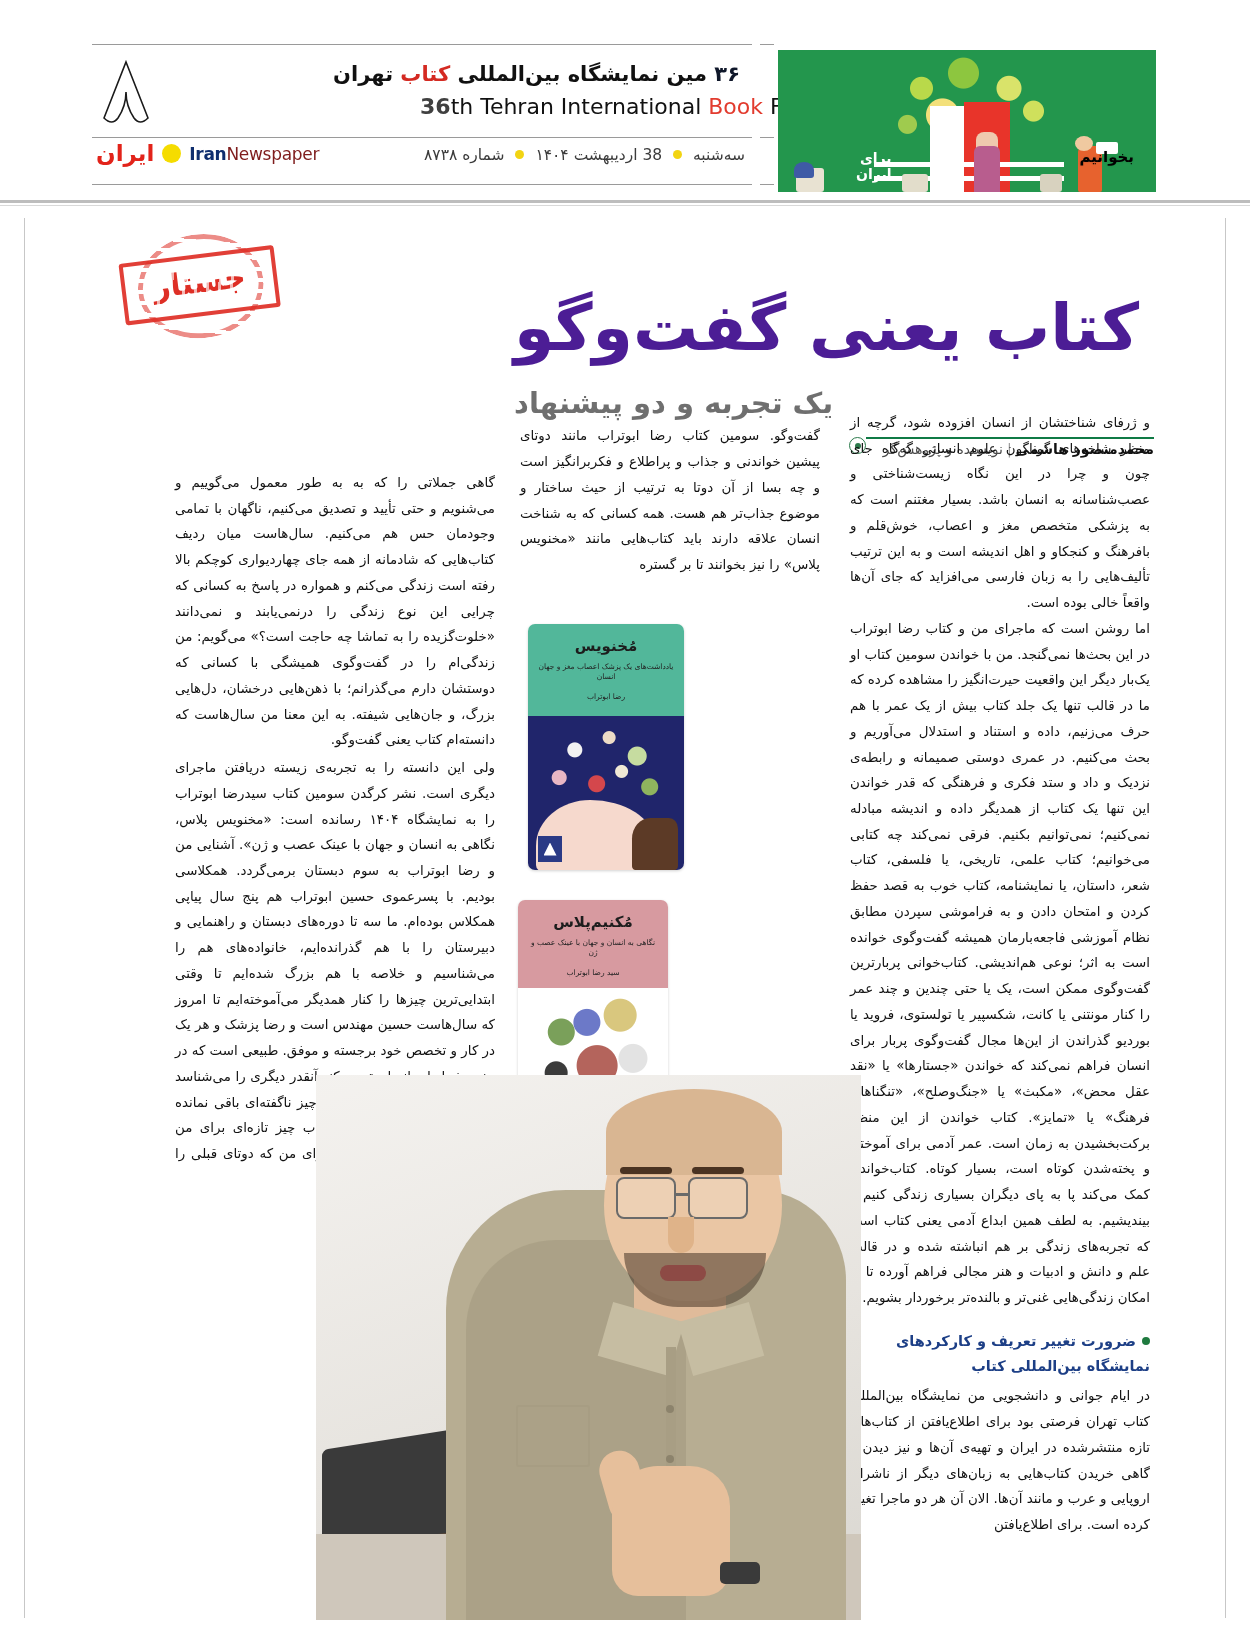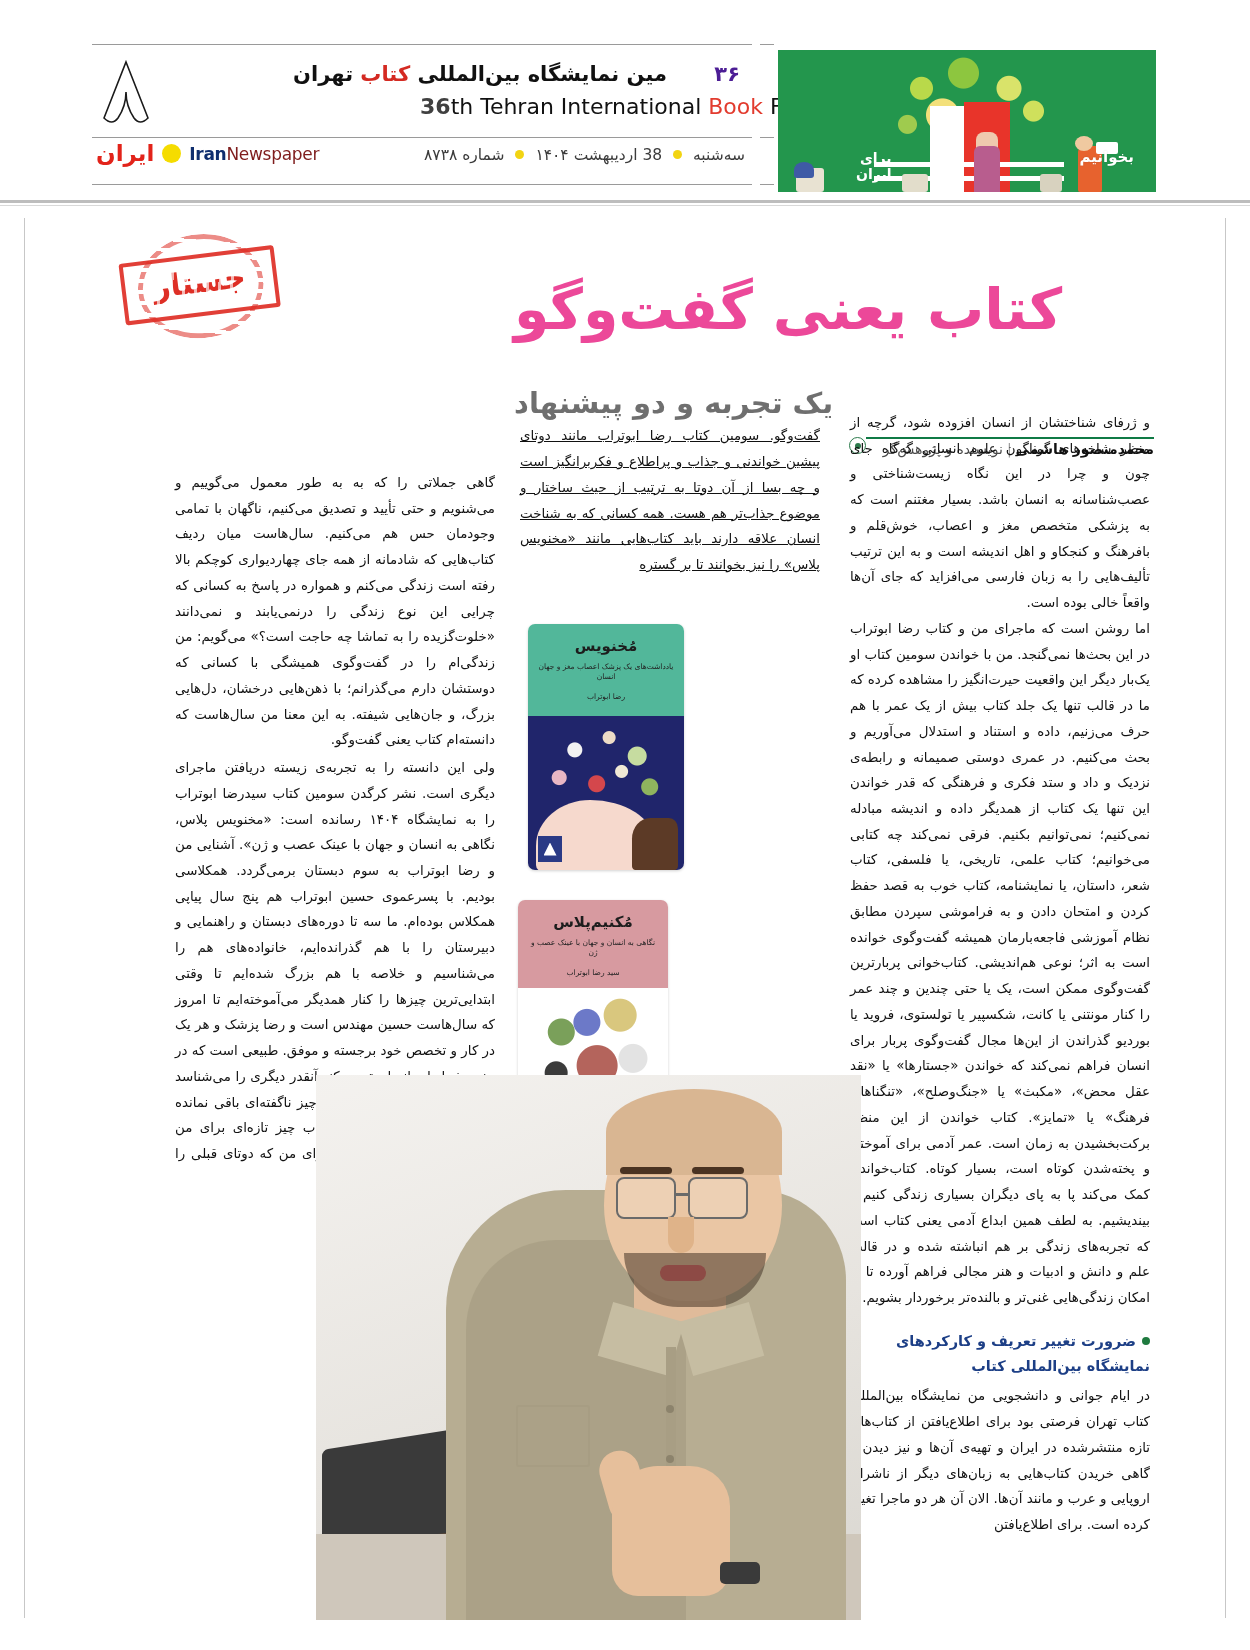--- a/index.html
+++ b/index.html
@@ -55,21 +55,21 @@
     right: 510px; top: 62px;
     width: 320px;
     text-align: left;
     direction: rtl;
     font-size: 21px;
     font-weight: 700;
     letter-spacing: -0.2px;
     white-space: nowrap;
     color: #111;
   }
-  .fair-line-fa .num { color: #4c1d95; margin-left: 40px; }
+  .fair-line-fa .num { color: #0f172a; }
   .fair-line-fa .ketab { color: #d42a22; }
 
   .fair-line-en {
     position: absolute;
     right: 510px; top: 94px;
     width: 320px;
     direction: ltr;
     text-align: left;
     font-size: 22px;
     font-weight: 400;
@@ -168,21 +168,21 @@
   }
   .banner .shelf2 {
     position: absolute;
     left: 96px; top: 126px;
     width: 190px; height: 5px;
     background: #ffffff;
   }
   .banner .txt-r {
     position: absolute;
     right: 22px; top: 98px;
-    font-size: 15px; color: #ffffff; font-weight: 700;
+    font-size: 15px; color: #000000; font-weight: 700;
     direction: rtl;
     text-shadow: 0 0 2px rgba(0,0,0,.15);
   }
   .banner .txt-l {
     position: absolute;
     left: 78px; top: 100px;
     font-size: 14px; color: #fff; font-weight: 700;
     direction: rtl;
     line-height: 1.15;
     text-align: right;
@@ -261,28 +261,28 @@
     color: #de2f26;
     letter-spacing: 1px;
     direction: rtl;
     -webkit-mask-image: repeating-linear-gradient(100deg, #000 0 9px, rgba(0,0,0,.35) 9px 12px);
             mask-image: repeating-linear-gradient(100deg, #000 0 9px, rgba(0,0,0,.35) 9px 12px);
   }
 
   
   .headline {
     position: absolute;
-    right: 96px; top: 240px;
+    right: 96px; top: 248px;
     width: 640px;
     text-align: left;
     direction: rtl;
-    font-size: 57px;
+    font-size: 65px;
     font-weight: 700;
     line-height: 1.12;
-    color: #ec4899;
+    color: #4c1d95;
     letter-spacing: -1px;
   }
   .subhead {
     position: absolute;
     right: 96px; top: 362px;
     width: 640px;
     text-align: left;
     direction: rtl;
     font-size: 29px;
     font-weight: 700;
@@ -355,21 +355,20 @@
   }
 
   .col-mid {
     position: absolute;
     right: 430px; top: 410px; width: 300px;
     direction: rtl;
     text-align: justify;
     font-size: 13.4px;
     line-height: 1.92;
     color: #111;
-    text-decoration: underline;
   }
 
   .col-left {
     position: absolute;
     right: 100px; top: 410px; width: 300px;
     direction: rtl;
     text-align: justify;
     font-size: 13.4px;
     line-height: 1.92;
     color: #111;

